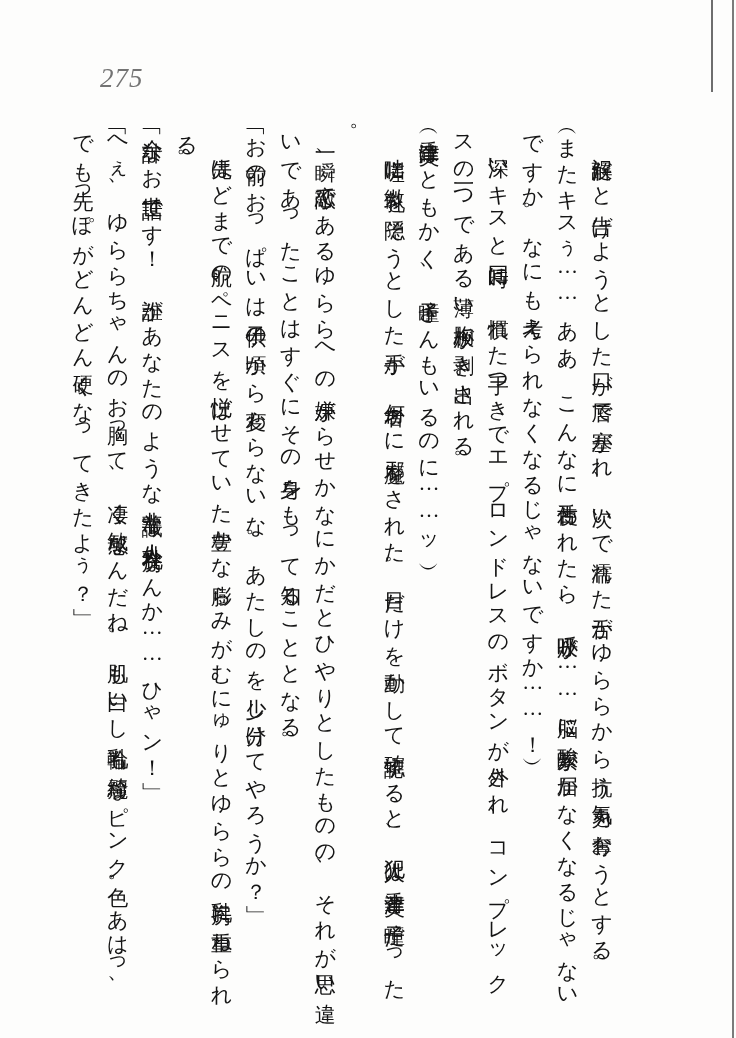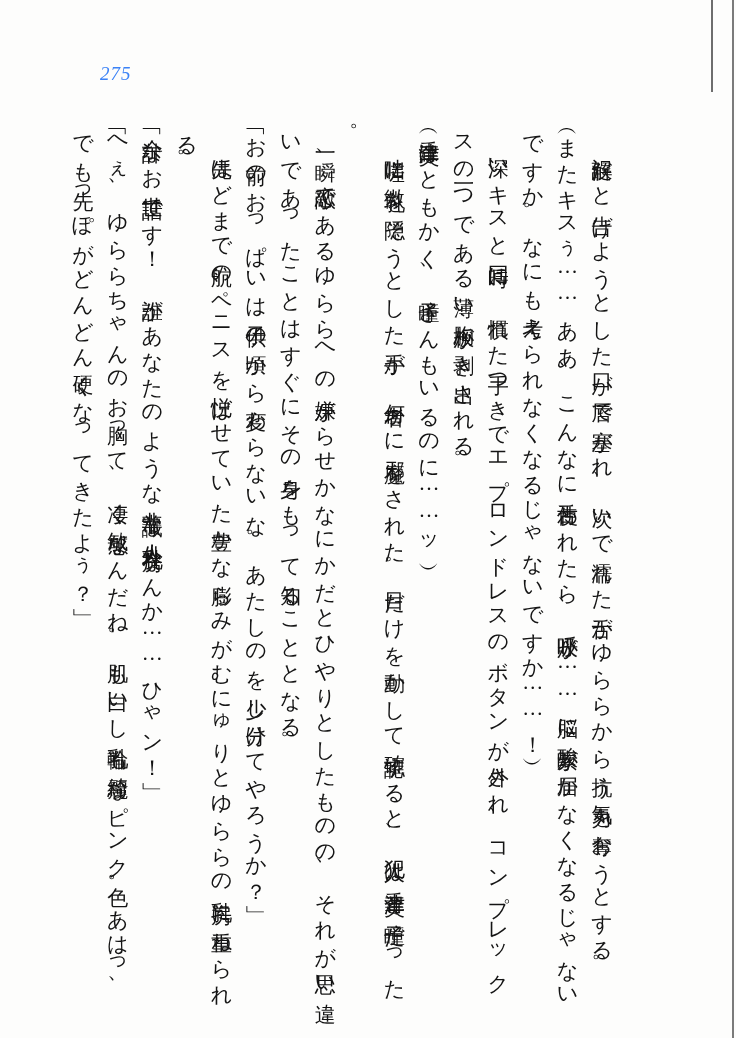--- a/index.html
+++ b/index.html
@@ -16,23 +16,23 @@
   }
   .page {
     position: absolute;
     inset: 0;
   }
   .page-number {
     position: absolute;
     top: 63px;
     left: 100px;
     font-style: italic;
-    font-size: 19px;
+    font-size: 27px;
     letter-spacing: 1px;
-    color: #3b82f6;
+    color: #737373;
     text-align: right;
   }
   .text-block {
     position: absolute;
     top: 121px;
     right: 117px;
     height: 890px;
     writing-mode: vertical-rl;
     text-orientation: upright;
     font-size: 21px;

